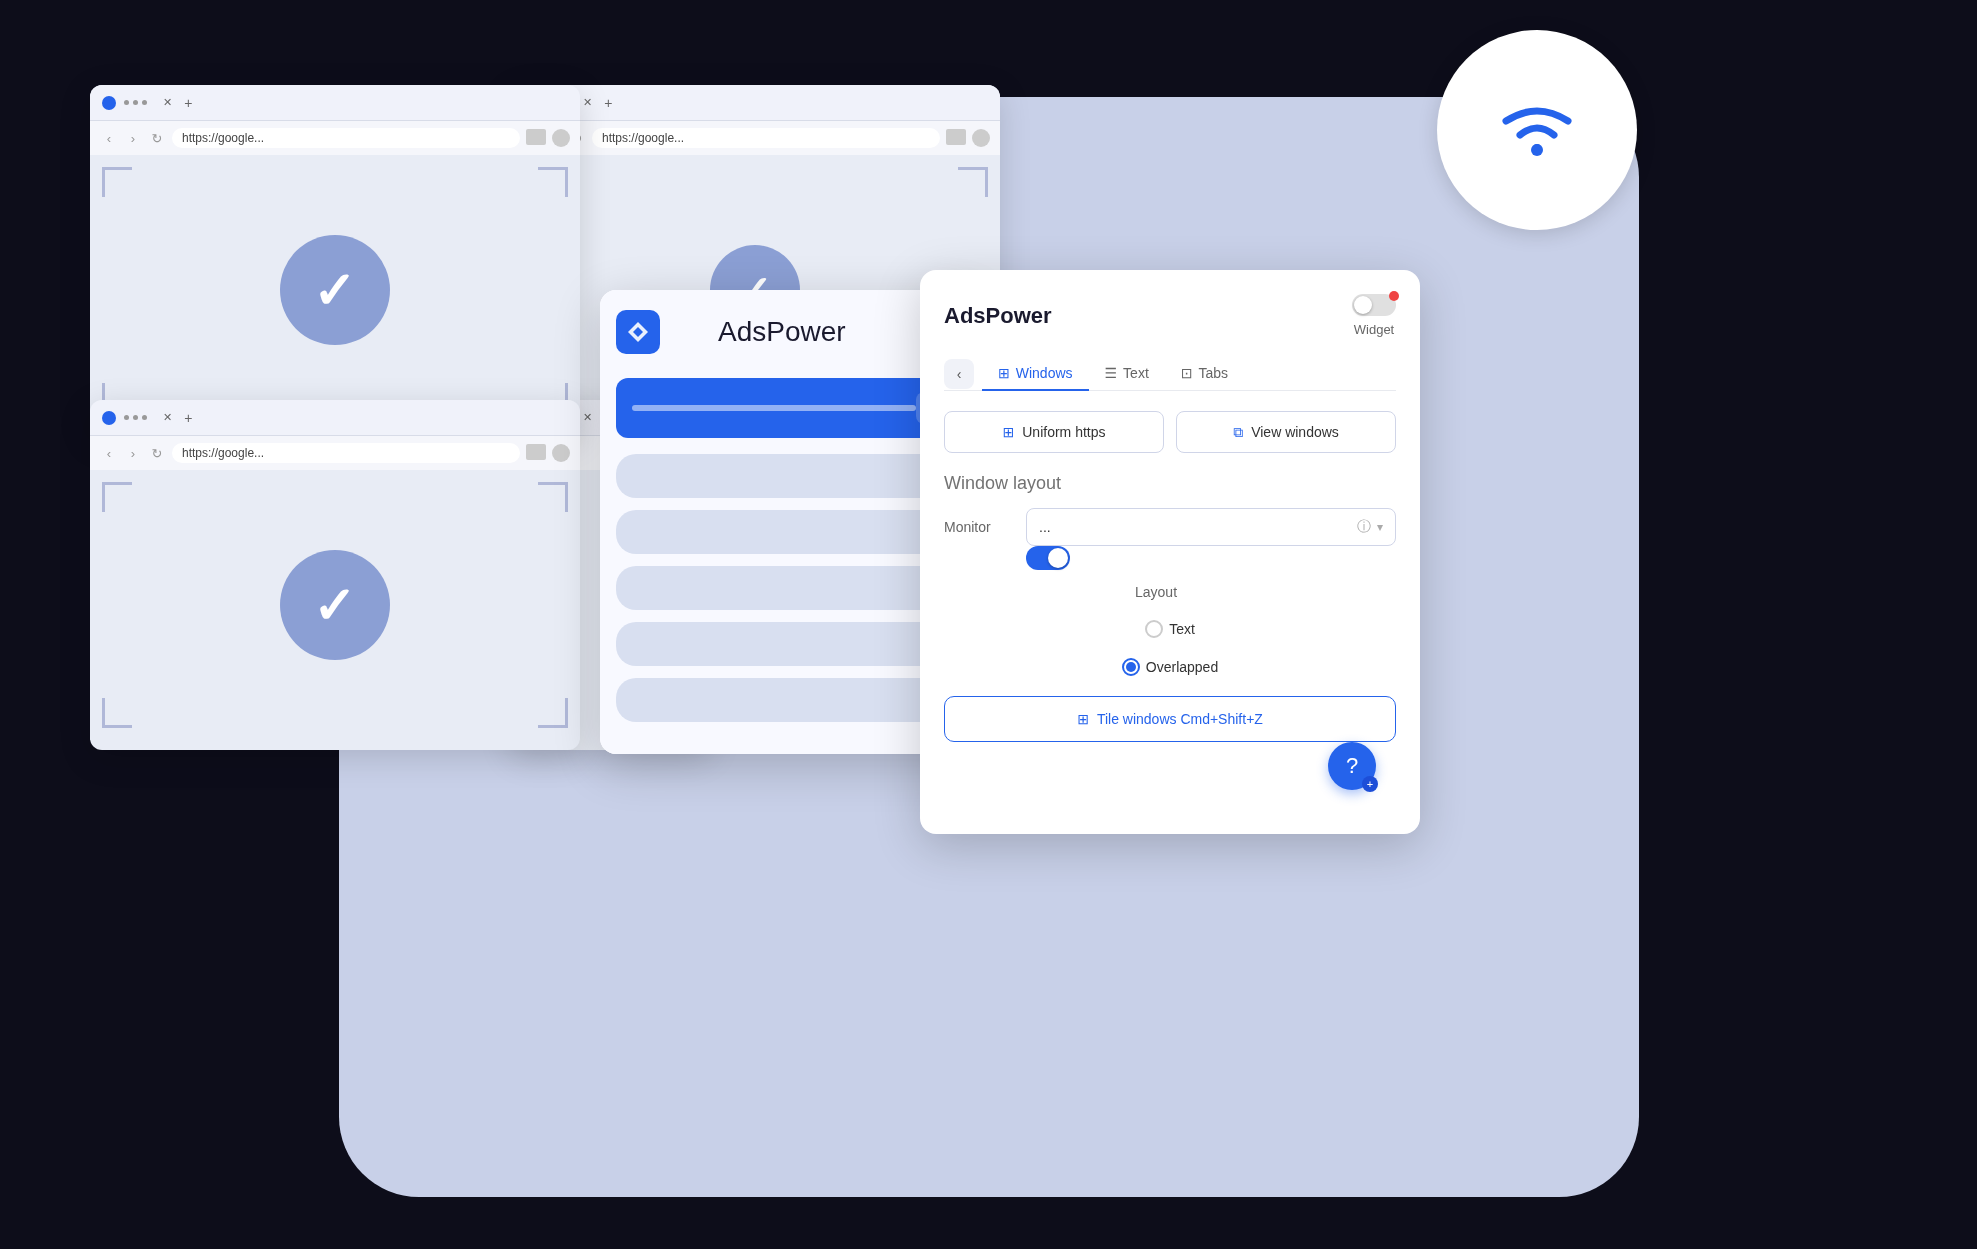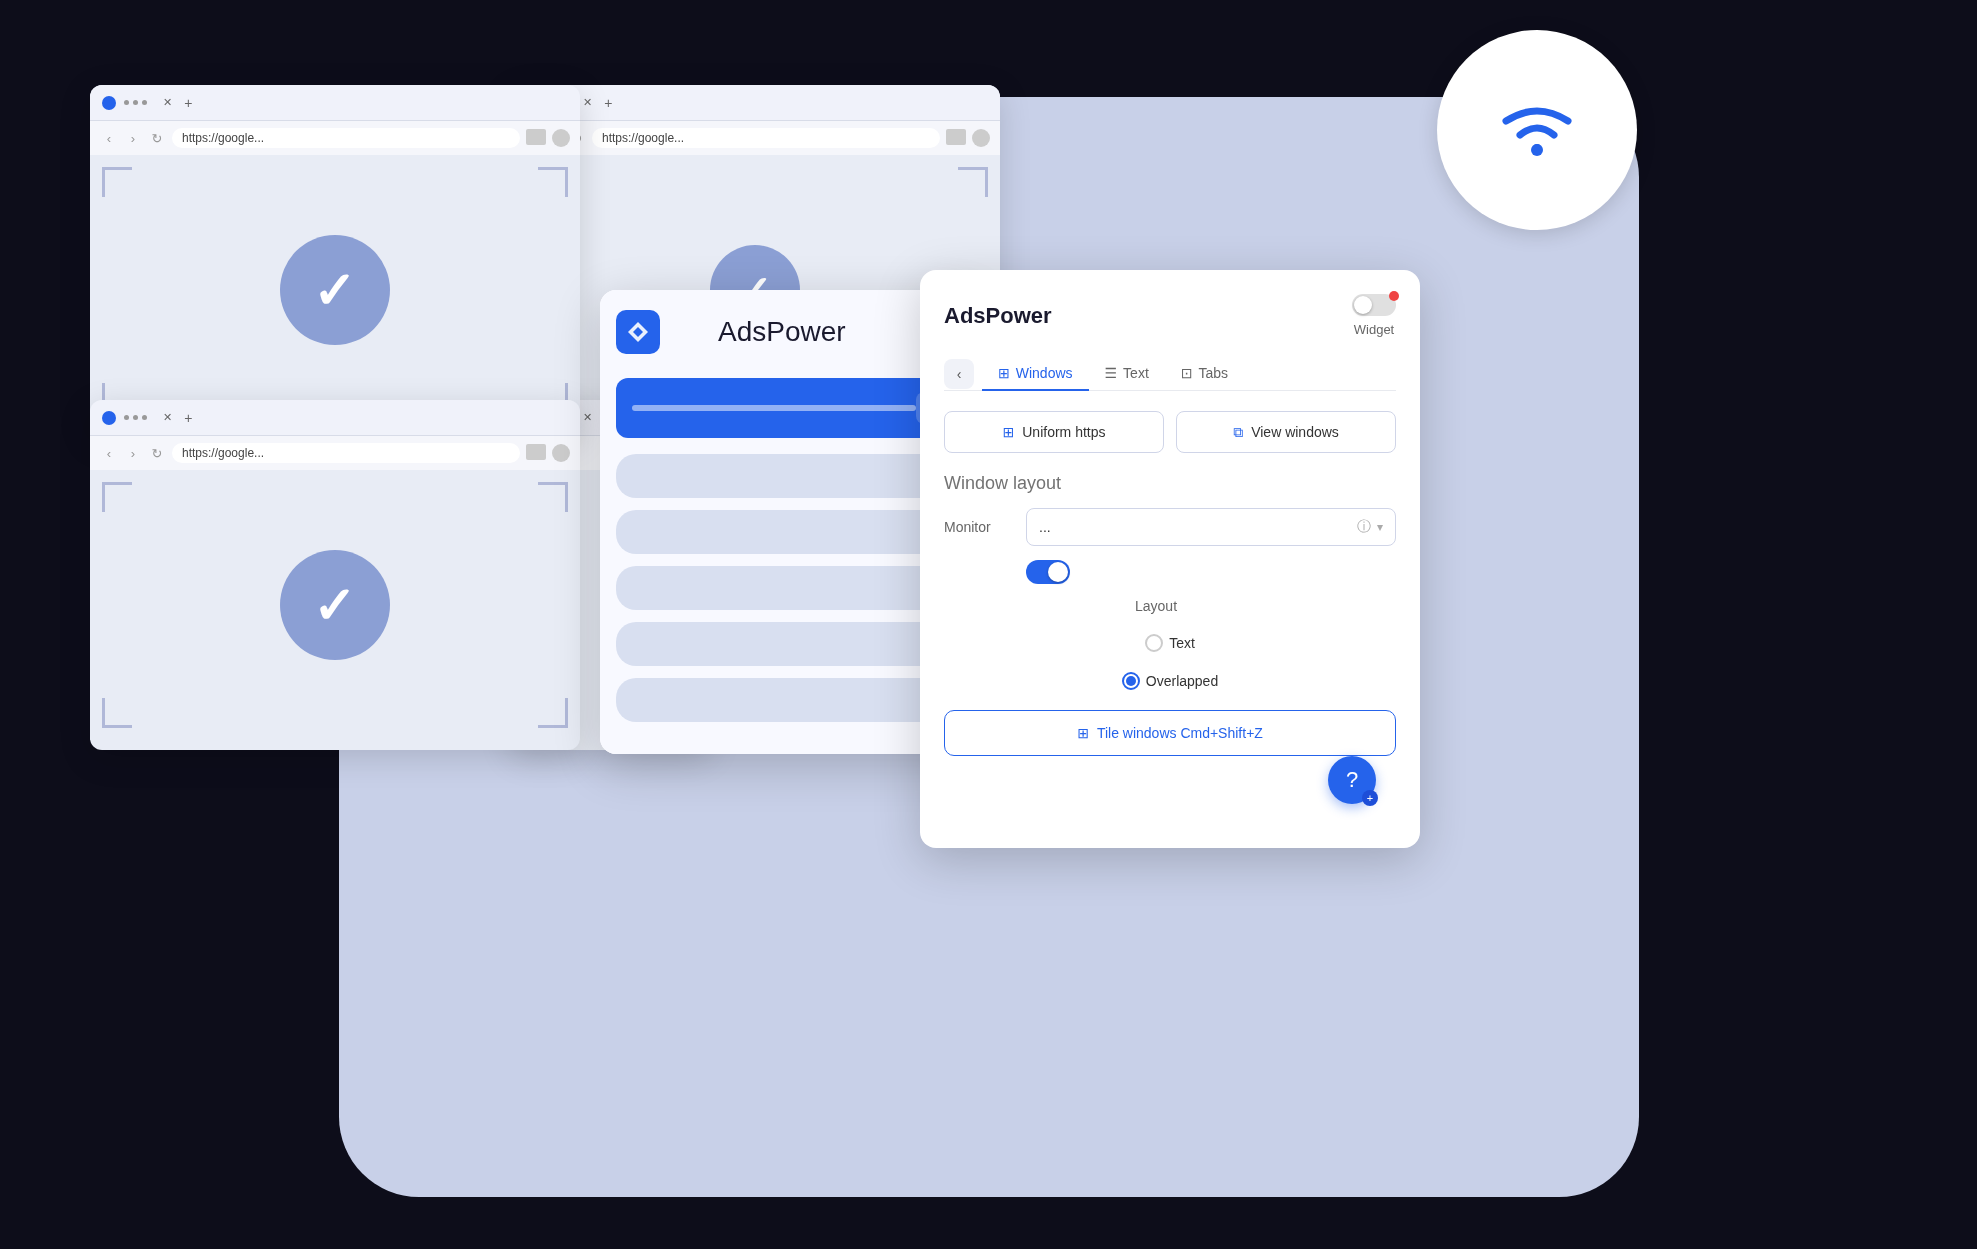--- a/index.html
+++ b/index.html
@@ -409,21 +409,20 @@
       font-size: 18px;
       font-weight: 400;
       color: #737373;
       margin-bottom: 14px;
     }
 
     .monitor-row {
       display: flex;
       align-items: center;
       gap: 12px;
-      margin-bottom: 14px;
     }
 
     .monitor-label {
       font-size: 14px;
       color: #666;
       width: 70px;
     }
 
     .monitor-select {
       flex: 1;

